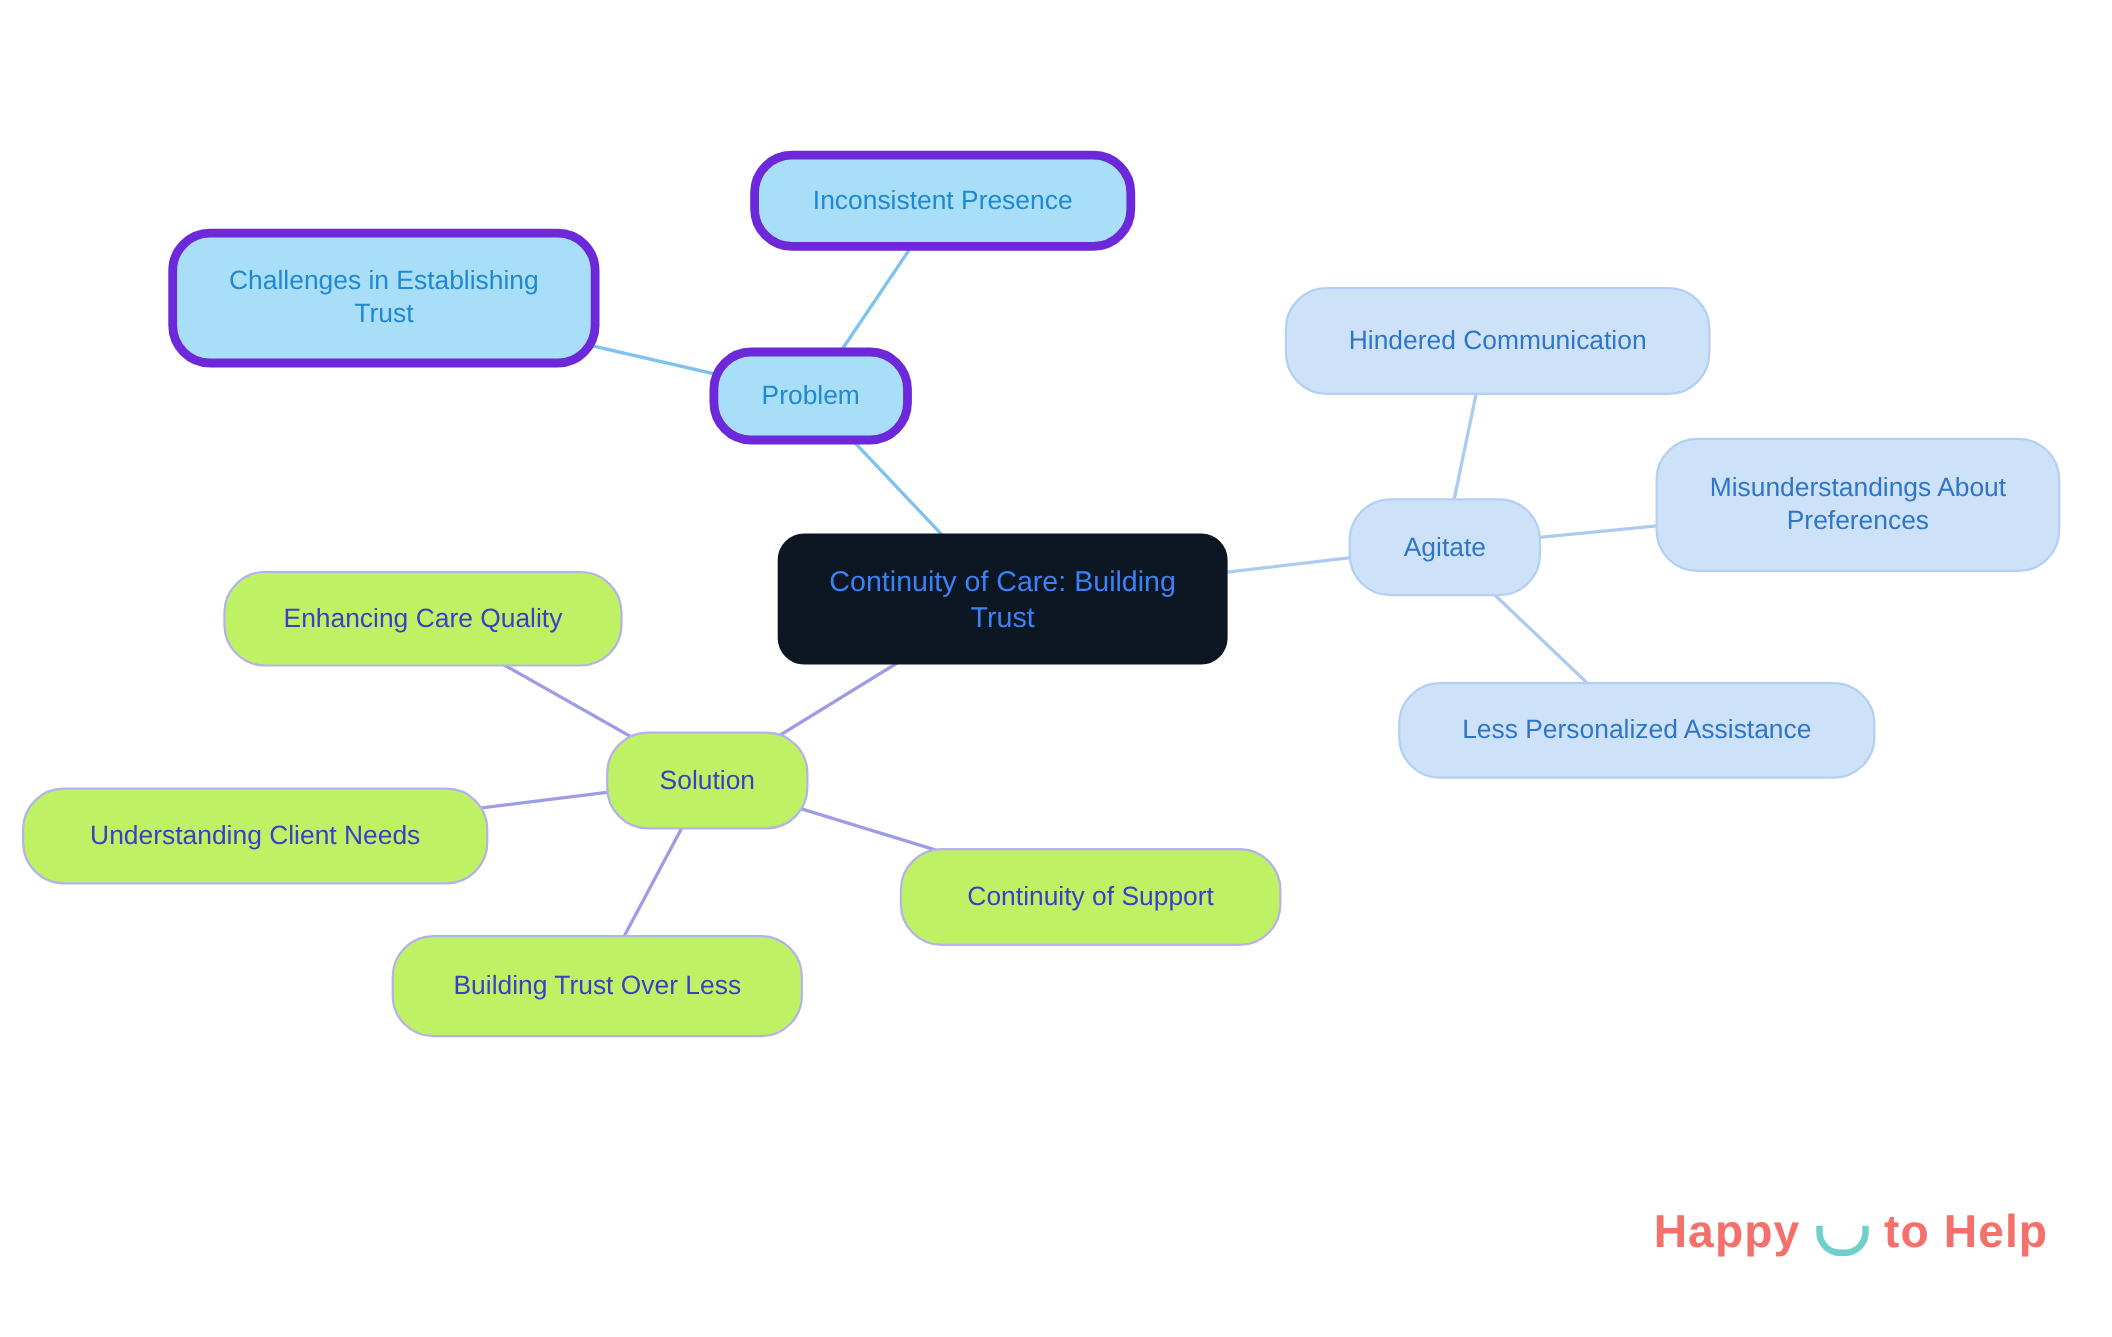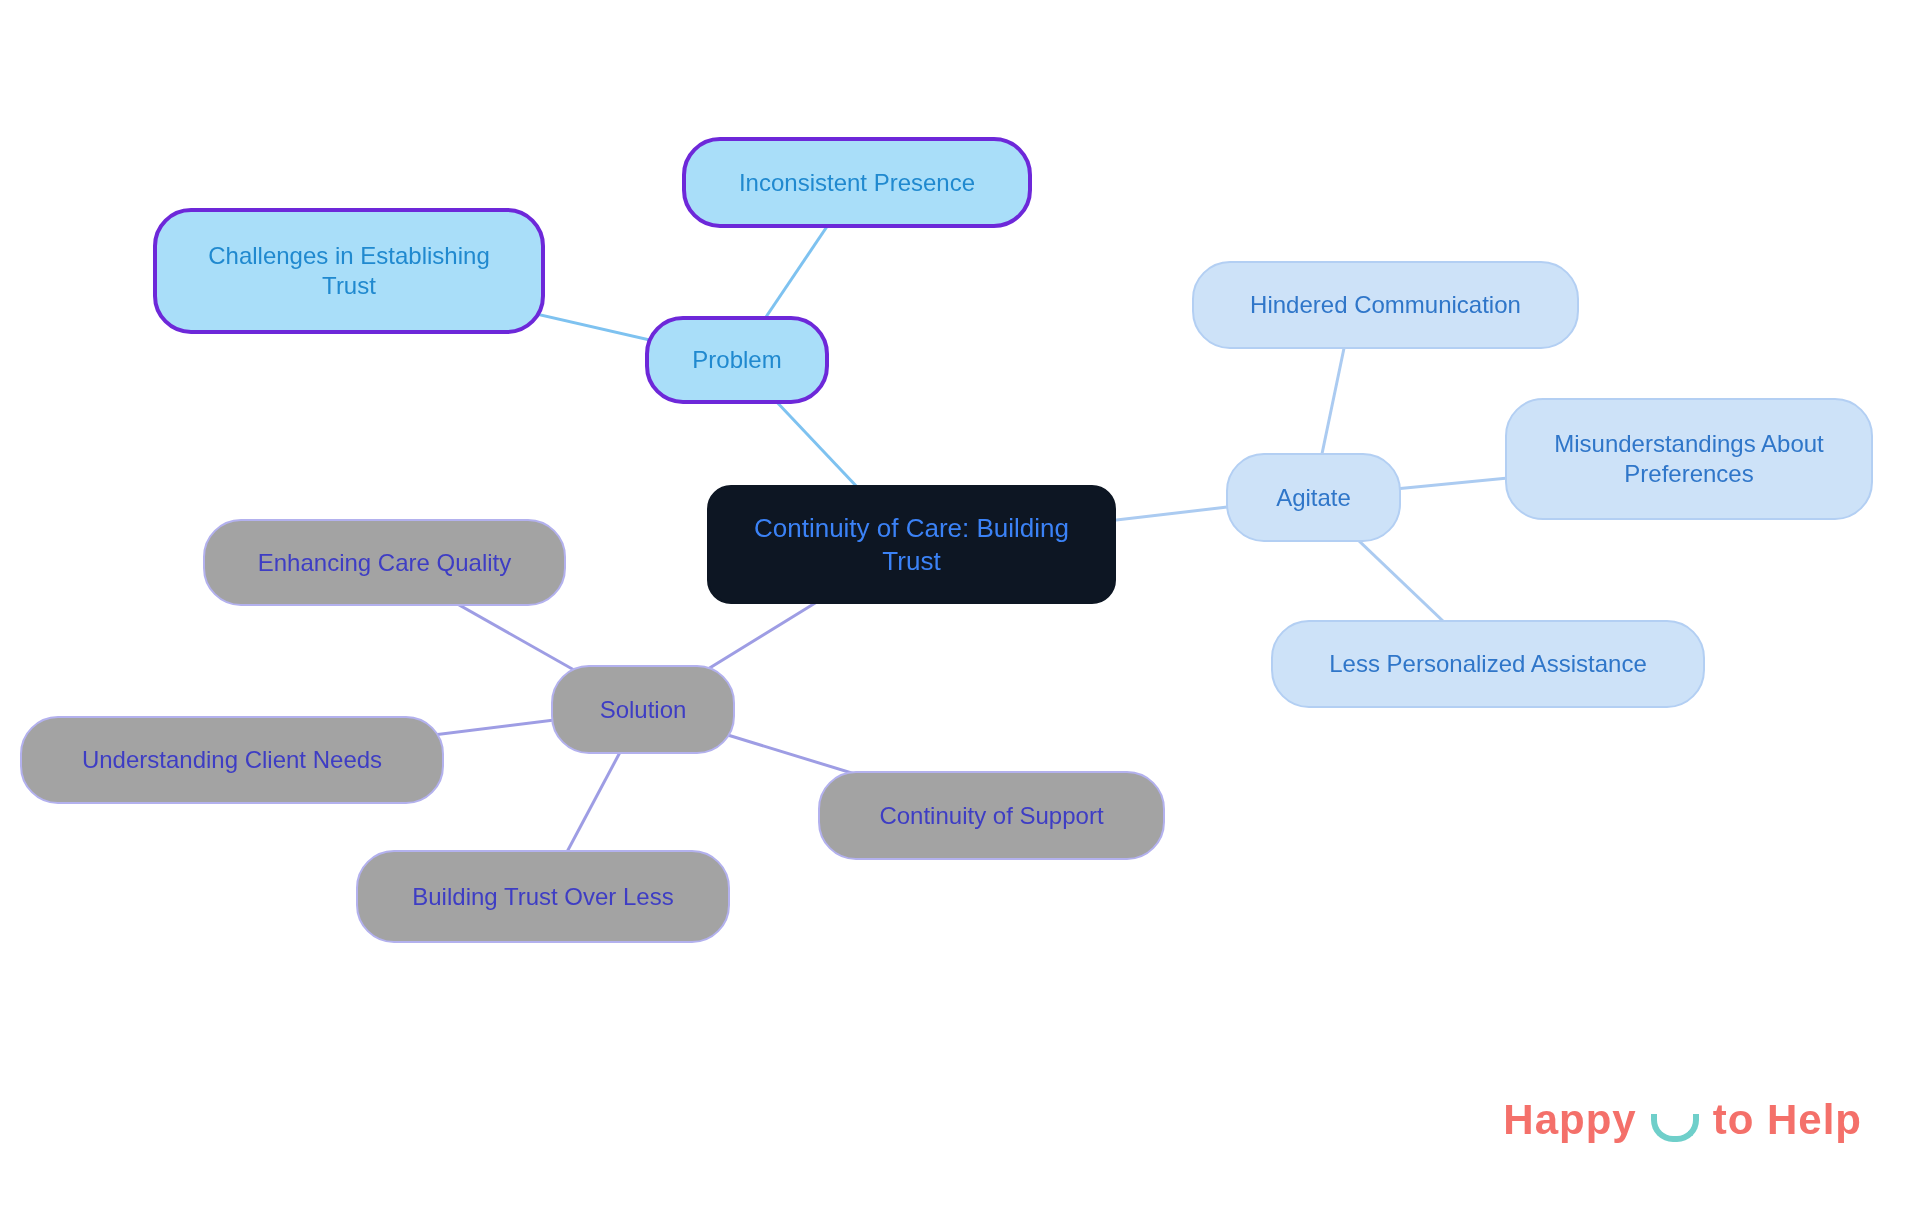--- a/index.html
+++ b/index.html
@@ -30,30 +30,30 @@
     text-align: center;
     box-sizing: border-box;
     padding: 10px 22px;
     font-size: 24px;
     line-height: 1.25;
     border-radius: 38px;
     font-weight: 500;
   }
   .n-problem {
     background: #a9def9;
-    border: 4px solid #6d28d9;
+    border: 8px solid #6d28d9;
     color: #2089cf;
   }
   .n-agitate {
     background: #cde2f8;
     border: 2px solid #b3cff3;
     color: #2f76c9;
   }
   .n-solution {
-    background: #a3a3a3;
+    background: #bef264;
     border: 2px solid #b3b1ee;
     color: #3e3dc4;
   }
   .n-central {
     background: #0d1623;
     border: 2px solid #0d1623;
     color: #3b82f6;
     border-radius: 24px;
     font-size: 26px;
   }
@@ -124,21 +124,21 @@
   <div class="node n-problem" style="left:682px; top:137px; width:350px; height:91px;">
     <span>Inconsistent Presence</span>
   </div>
   <div class="node n-problem" style="left:153px; top:208px; width:392px; height:126px;">
     <span>Challenges in Establishing Trust</span>
   </div>
 
   <div class="node n-agitate" style="left:1226px; top:453px; width:175px; height:89px;">
     <span>Agitate</span>
   </div>
-  <div class="node n-agitate" style="left:1192px; top:261px; width:387px; height:88px;">
+  <div class="node n-agitate" style="left:1168px; top:261px; width:387px; height:98px;">
     <span>Hindered Communication</span>
   </div>
   <div class="node n-agitate" style="left:1505px; top:398px; width:368px; height:122px;">
     <span>Misunderstandings About Preferences</span>
   </div>
   <div class="node n-agitate" style="left:1271px; top:620px; width:434px; height:88px;">
     <span>Less Personalized Assistance</span>
   </div>
 
   <div class="node n-solution" style="left:551px; top:665px; width:184px; height:89px;">

